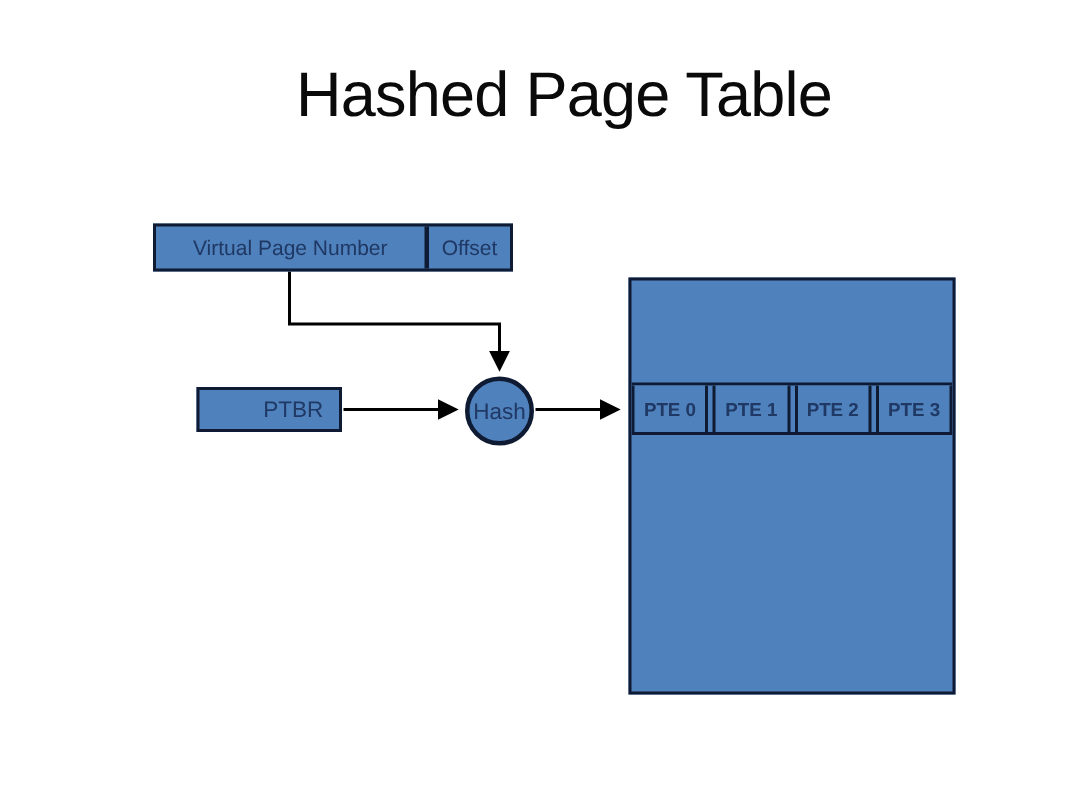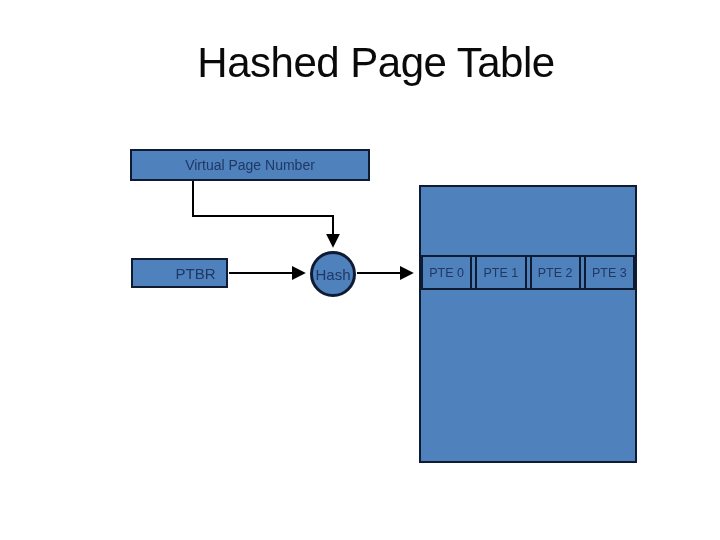--- a/index.html
+++ b/index.html
@@ -41,21 +41,20 @@
     display: flex;
     align-items: center;
     justify-content: center;
   }
   .vpn-box {
     left: 102px;
     top: 149px;
     width: 240px;
     height: 32px;
     padding: 0;
-    margin-left: 28px;
   }
   .vpn-box .cell {
     height: 100%;
     display: flex;
     align-items: center;
     justify-content: center;
     font-size: 14px;
   }
   .cell-vpn { flex: 0 0 179px; }
   .cell-offset {
@@ -78,20 +77,21 @@
     border-radius: 50%;
     border-width: 3px;
     font-size: 15px;
   }
   .page-table {
     left: 419px;
     top: 185px;
     width: 218px;
     height: 278px;
     display: block;
+    font-weight: bold;
   }
   .pte-row {
     position: absolute;
     left: 0;
     right: 0;
     top: 68px;
     height: 35px;
     box-sizing: border-box;
     border-top: 2px solid #0f1b33;
     border-bottom: 2px solid #0f1b33;
@@ -128,20 +128,21 @@
 
     <polyline points="193,181 193,216 333,216 333,245" fill="none" stroke="#000000" stroke-width="2" marker-end="url(#arw)"></polyline>
 
     <line x1="229" y1="273" x2="303" y2="273" stroke="#000000" stroke-width="2" marker-end="url(#arw)"></line>
 
     <line x1="357" y1="273" x2="411" y2="273" stroke="#000000" stroke-width="2" marker-end="url(#arw)"></line>
   </svg>
 
   <div class="node vpn-box">
     <div class="cell cell-vpn">Virtual Page Number</div>
+    <div class="cell cell-offset">Offset</div>
   </div>
 
   <div class="node ptbr-box">PTBR</div>
 
   <div class="node hash-circle">Hash</div>
 
   <div class="node page-table">
     <div class="pte-row">
       <div class="pte-cell">PTE 0</div>
       <div class="pte-cell">PTE 1</div>

